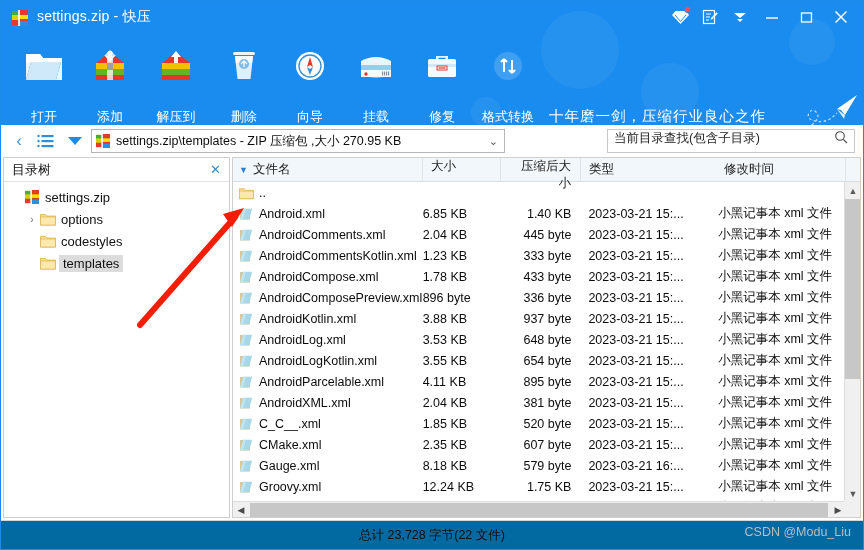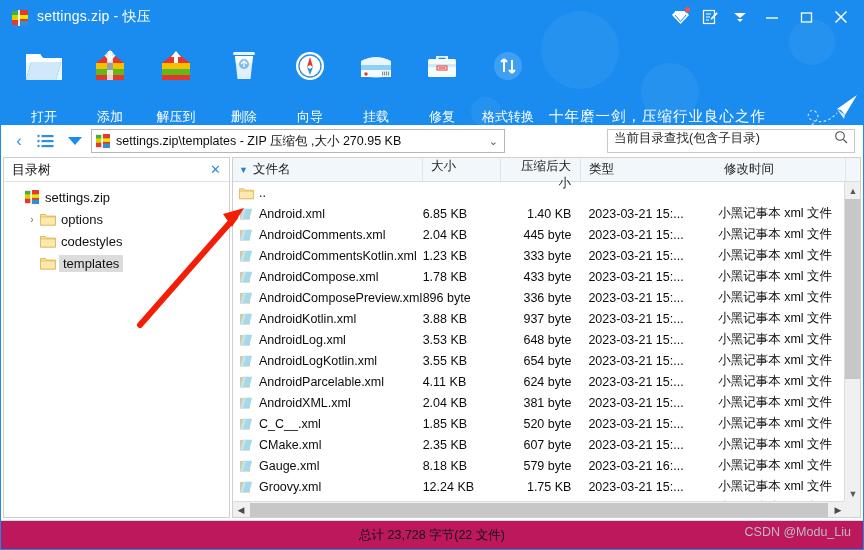--- a/index.html
+++ b/index.html
@@ -187,21 +187,21 @@
     background: #c7c7c7;
   }
   .corner-grip {
     position: absolute; right: 0; bottom: 0; width: 16px; height: 16px;
     background: #f0f0f0;
   }
 
   
   .statusbar {
     position: absolute; left: 0; bottom: 0; width: 862px; height: 29px;
-    background: #be185d; border-top: 1px solid #cfd9e4;
+    background: #0369a1; border-top: 1px solid #cfd9e4;
     display: flex; align-items: center; justify-content: center;
   }
   .status-text { font-size: 12.5px; color: #111; }
   .watermark {
     position: absolute; right: 12px; top: 4px;
     font-size: 12.5px; color: #b9bcc0; font-family: "Liberation Sans", sans-serif;
   }
 
   
   .annot { position: absolute; left: 0; top: 0; width: 864px; height: 550px; pointer-events: none; }
@@ -658,21 +658,21 @@
               <span style="display: inline-flex;">
                 <svg class="fico" viewBox="0 0 15 14">
     <path d="M1 12.5 L1 2 L11 2 L11 12.5 Z" fill="#d8c79a"></path>
     <path d="M1.2 12.3 L4.2 1.8 L13.2 1.8 L10.2 12.3 Z" fill="#a8d8e8"></path>
     <path d="M1.2 12.3 L4.2 1.8 L7 1.8 L4 12.3 Z" fill="#bfe5f2"></path>
   </svg>
               </span>
               <span>AndroidParcelable.xml</span>
             </div>
             <div class="cell c-size">4.11 KB</div>
-            <div class="cell c-csize">624 byte</div>
+            <div class="cell c-csize">895 byte</div>
             <div class="cell c-time">2023-03-21   15:...</div>
             <div class="cell c-type">小黑记事本 xml 文件</div>
           </div>
           <div class="row">
             <div class="cell c-name">
               <span style="display: inline-flex;">
                 <svg class="fico" viewBox="0 0 15 14">
     <path d="M1 12.5 L1 2 L11 2 L11 12.5 Z" fill="#d8c79a"></path>
     <path d="M1.2 12.3 L4.2 1.8 L13.2 1.8 L10.2 12.3 Z" fill="#a8d8e8"></path>
     <path d="M1.2 12.3 L4.2 1.8 L7 1.8 L4 12.3 Z" fill="#bfe5f2"></path>

